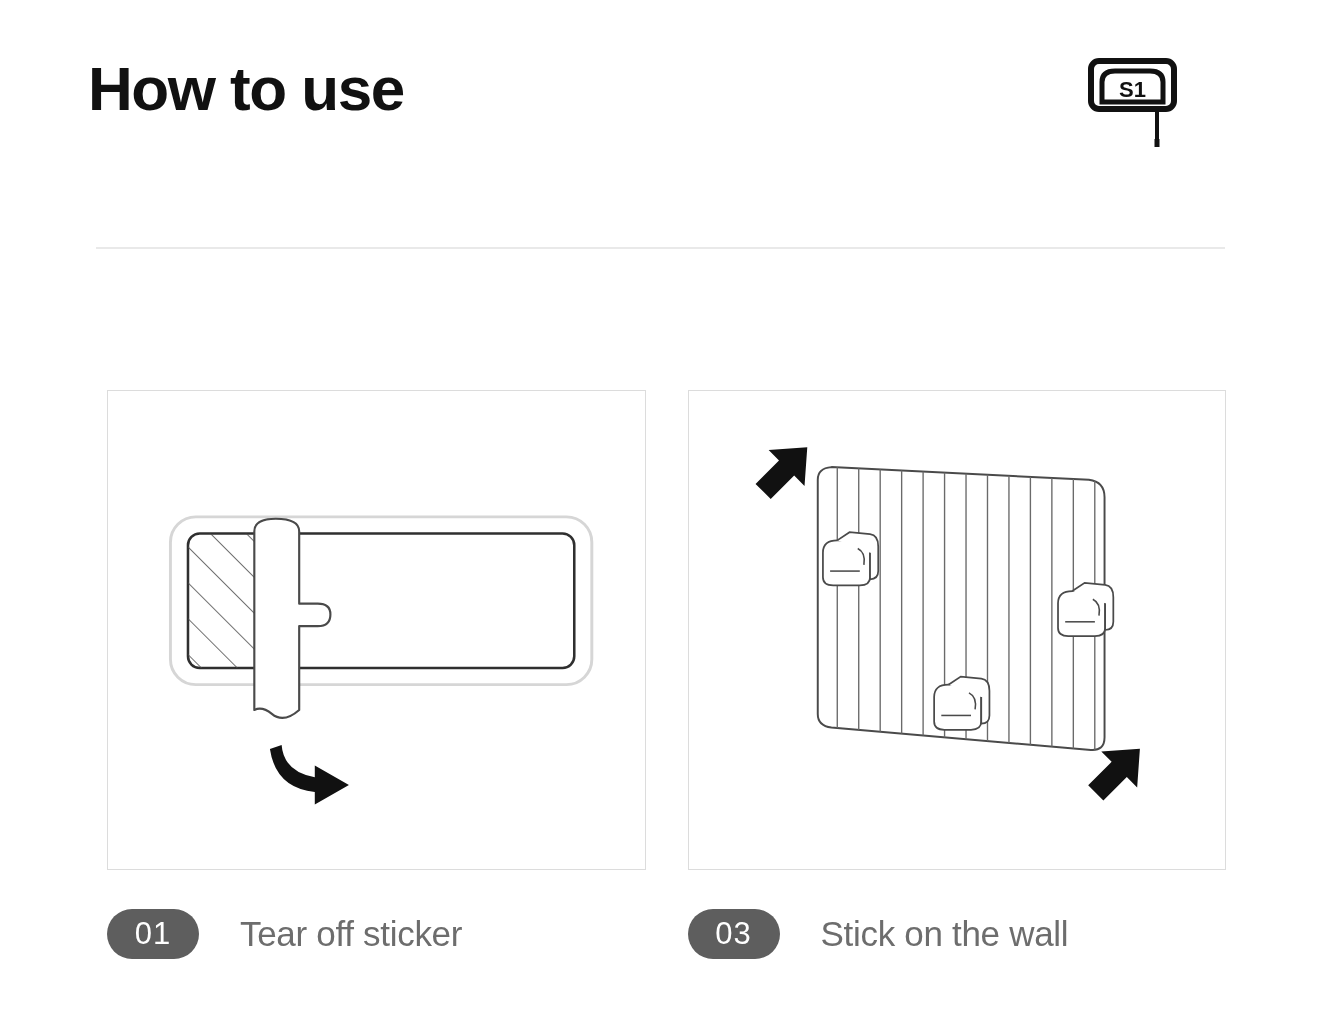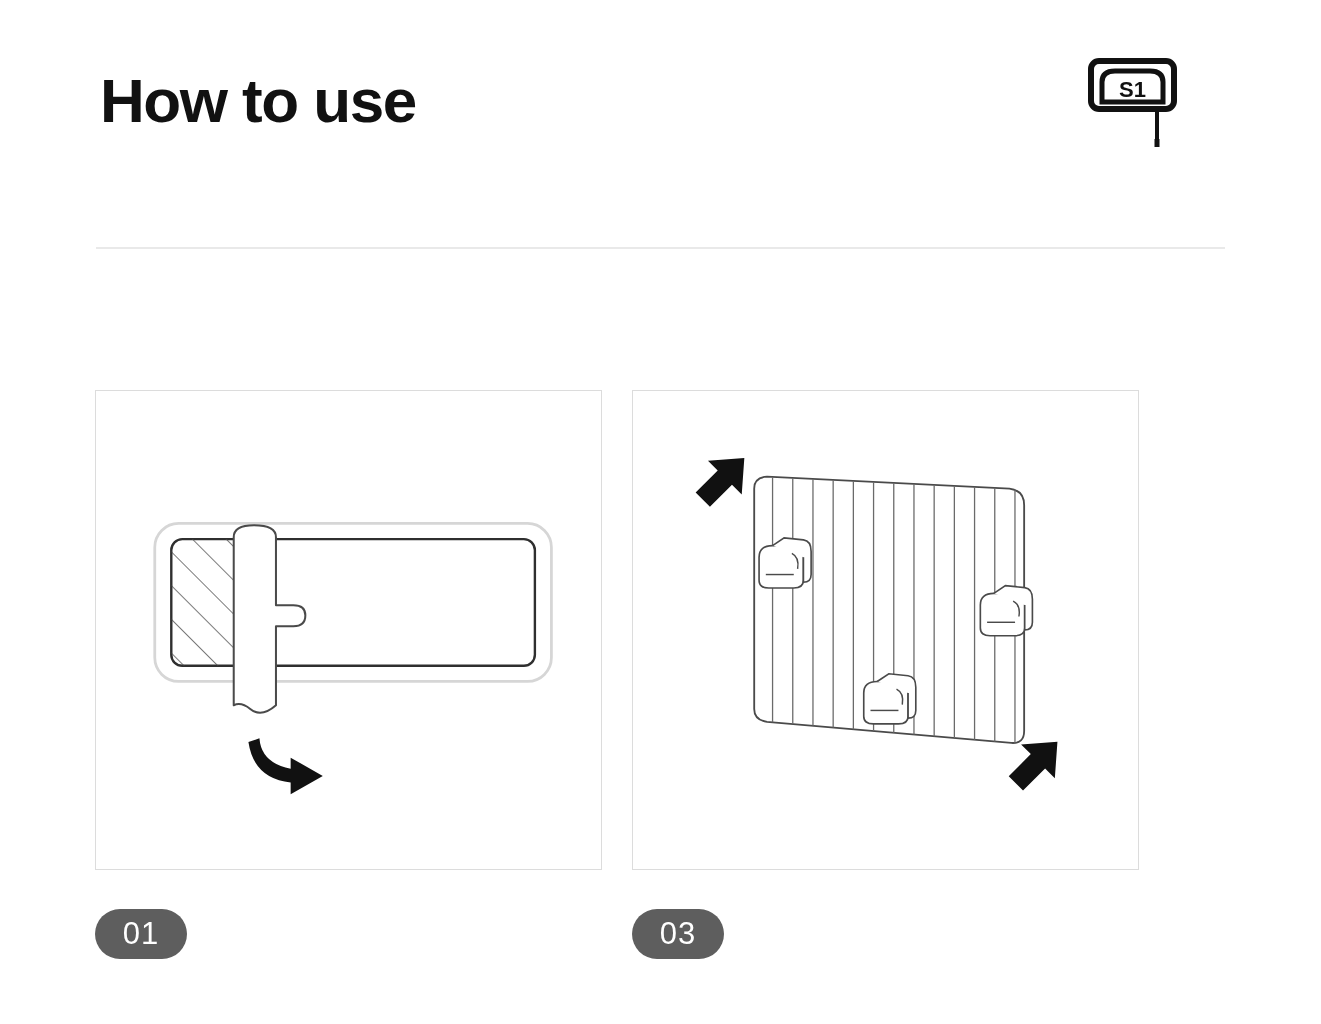--- a/index.html
+++ b/index.html
@@ -18,21 +18,21 @@
   
   .page-title {
     position: absolute;
     left: 84px;
     top: 52px;
     font-size: 62px;
     font-weight: bold;
     letter-spacing: -1.5px;
     color: #111111;
     line-height: 1.05;
-    margin: 16px;
+    margin: 4px;
     white-space: nowrap;
   }
 
   .brand-logo {
     position: absolute;
     left: 1085px;
     top: 55px;
     width: 95px;
     height: 95px;
   }
@@ -49,21 +49,22 @@
   
   .steps {
     position: absolute;
     left: 95px;
     top: 390px;
     width: 1131px;
     display: flex;
     gap: 30px;
   }
   .step {
-    width: 507px;
+    width: 550px;
+    margin-left: 12px;
   }
   .step-figure {
     width: 100%;
     height: 480px;
     box-sizing: border-box;
     border: 1.5px solid #dcdcdc;
     background: #ffffff;
     position: relative;
     overflow: hidden;
   }
@@ -170,20 +171,21 @@
                    L212 419
                    L212 406
                    Q172 402 166 362
                    Z" fill="#111111"></path>
         </g>
       </svg>
     </div>
 
     <div class="step-caption">
       <div class="step-badge">01</div>
+      <div class="step-label">Tear off sticker</div>
     </div>
   </div>
 
   <div class="step">
     <div class="step-figure">
       <svg viewBox="0 0 550 480" xmlns="http://www.w3.org/2000/svg">
         <defs>
           <clipPath id="panelClip">
             <path d="M132 86
                      Q132 74 146 73
@@ -251,16 +253,17 @@
         </g>
 
         <g transform="translate(417,407) rotate(-45)">
           <path d="M0 -11 L34 -11 L34 -26 L64 0 L34 26 L34 11 L0 11 Z" fill="#111111"></path>
         </g>
       </svg>
     </div>
 
     <div class="step-caption">
       <div class="step-badge">03</div>
+      <div class="step-label">Stick on the wall</div>
     </div>
   </div>
 
 </div>
 
 </body></html>

